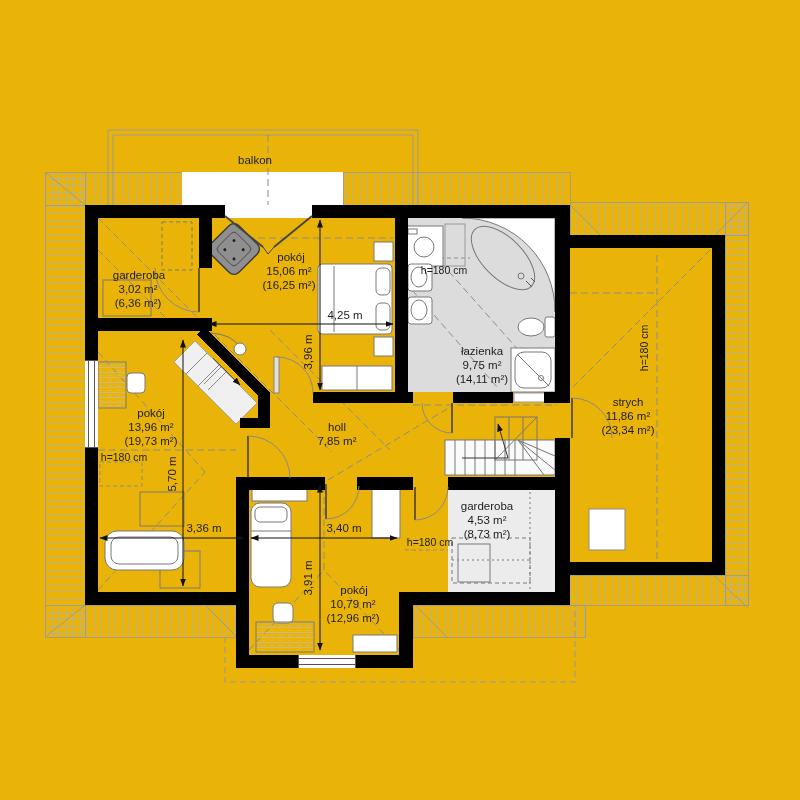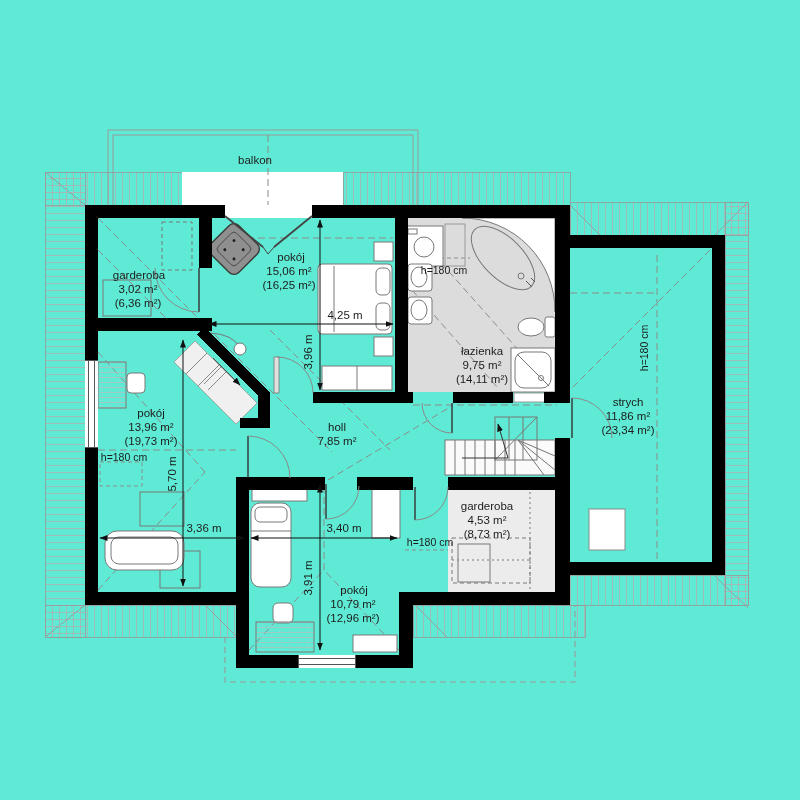--- a/index.html
+++ b/index.html
@@ -1,16 +1,16 @@
 <!DOCTYPE html>
 <html><head>
 <meta charset="utf-8">
 <style>
   html,body{margin:0;padding:0;background:#ffffff;}
-  .stage{position:relative;width:800px;height:800px;background:#5eead4;overflow:hidden;}
+  .stage{position:relative;width:800px;height:800px;background:#eab308;overflow:hidden;}
   svg{display:block;}
   text{font-family:"Liberation Sans","DejaVu Sans",sans-serif;fill:#1c1c1c;}
   .room-name,.room-area{font-size:11.5px;}
   .dim-text{font-size:11.5px;}
   .h-note{font-size:10.5px;}
   .balcony-text{font-size:11.5px;}
 </style>
 </head>
 <body>
 

